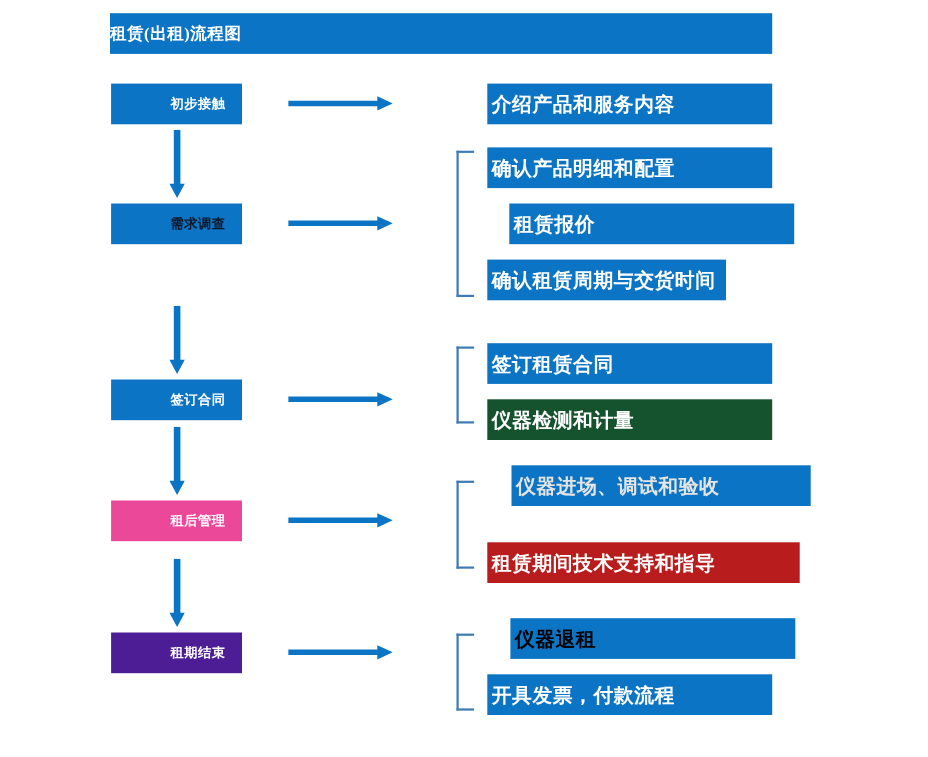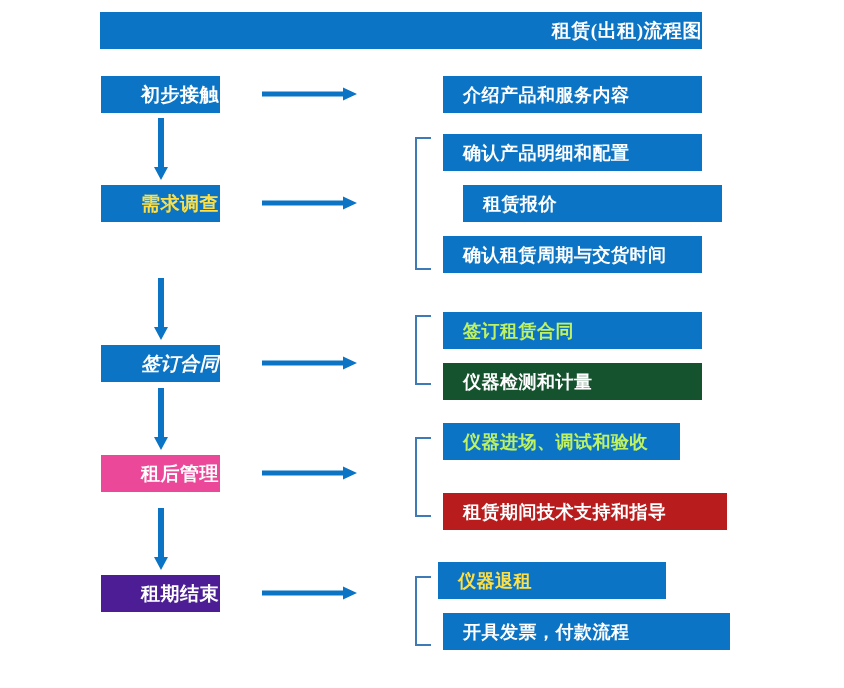--- a/index.html
+++ b/index.html
@@ -19,31 +19,31 @@
     position: absolute;
     background: #0B74C4;
     color: #ffffff;
     display: flex;
     align-items: center;
     font-weight: bold;
     letter-spacing: 0.5px;
     box-sizing: border-box;
   }
   .title-box {
-    justify-content: flex-end;
-    font-size: 19px;
+    justify-content: flex-start;
+    font-size: 15px;
   }
   .stage-box {
     justify-content: center;
-    font-size: 19px;
+    font-size: 12px;
     padding-left: 39px;
   }
   .detail-box {
     justify-content: flex-start;
-    padding-left: 20px;
+    padding-left: 4px;
     font-size: 18px;
   }
   .h-arrow {
     position: absolute;
     height: 14px;
   }
   .v-arrow {
     position: absolute;
     width: 14px;
   }
@@ -61,24 +61,24 @@
 <div id="canvas">
 
   <div class="box title-box" style="left: 100px; top: 12px; width: 602px; height: 37px; background: rgb(11, 116, 196); color: rgb(255, 255, 255);">
     <span>租赁(出租)流程图</span>
   </div>
 
   <div id="layers">
       <div class="box stage-box" style="left: 101px; top: 76px; width: 119px; height: 37px; background: rgb(11, 116, 196); color: rgb(255, 255, 255);">
         <span>初步接触</span>
       </div>
-      <div class="box stage-box" style="left: 101px; top: 185px; width: 119px; height: 37px; background: rgb(11, 116, 196); color: #fde047;">
+      <div class="box stage-box" style="left: 101px; top: 185px; width: 119px; height: 37px; background: rgb(11, 116, 196); color: #0f172a;">
         <span>需求调查</span>
       </div>
-      <div class="box stage-box" style="left: 101px; top: 345px; width: 119px; height: 37px; background: rgb(11, 116, 196); color: rgb(255, 255, 255); font-style: italic;">
+      <div class="box stage-box" style="left: 101px; top: 345px; width: 119px; height: 37px; background: rgb(11, 116, 196); color: rgb(255, 255, 255);">
         <span>签订合同</span>
       </div>
       <div class="box stage-box" style="left: 101px; top: 455px; width: 119px; height: 37px; background: #ec4899; color: rgb(255, 255, 255);">
         <span>租后管理</span>
       </div>
       <div class="box stage-box" style="left: 101px; top: 575px; width: 119px; height: 37px; background: #4c1d95; color: rgb(255, 255, 255);">
         <span>租期结束</span>
       </div>
       <div class="v-arrow" style="left: 154px; top: 118px; width: 14px; height: 62px;"><svg width="14" height="62" viewBox="0 0 14 62">
           <path d="M4 0 V49 H0 L7 62 L14 49 H10 V0 Z" fill="#0B74C4"></path>
@@ -110,39 +110,39 @@
       <div class="box detail-box" style="left: 443px; top: 76px; width: 259px; height: 37px; background: rgb(11, 116, 196); color: rgb(255, 255, 255);">
         <span>介绍产品和服务内容</span>
       </div>
       <div class="bracket" style="left: 415px; top: 137px; width: 16px; height: 133px; border-left-color: rgb(62, 123, 182); border-top-color: rgb(62, 123, 182); border-bottom-color: rgb(62, 123, 182);"></div>
       <div class="box detail-box" style="left: 443px; top: 134px; width: 259px; height: 37px; background: rgb(11, 116, 196); color: rgb(255, 255, 255); text-align: center;">
         <span>确认产品明细和配置</span>
       </div>
       <div class="box detail-box" style="left: 443px; top: 185px; width: 259px; height: 37px; background: rgb(11, 116, 196); color: rgb(255, 255, 255); margin-left: 20px;">
         <span>租赁报价</span>
       </div>
-      <div class="box detail-box" style="left: 443px; top: 236px; width: 259px; height: 37px; background: rgb(11, 116, 196); color: rgb(255, 255, 255);">
+      <div class="box detail-box" style="left: 443px; top: 236px; width: 217px; height: 37px; background: rgb(11, 116, 196); color: rgb(255, 255, 255);">
         <span>确认租赁周期与交货时间</span>
       </div>
       <div class="bracket" style="left: 415px; top: 315px; width: 16px; height: 70px; border-left-color: rgb(62, 123, 182); border-top-color: rgb(62, 123, 182); border-bottom-color: rgb(62, 123, 182);"></div>
-      <div class="box detail-box" style="left: 443px; top: 312px; width: 259px; height: 37px; background: rgb(11, 116, 196); color: #bef264;">
+      <div class="box detail-box" style="left: 443px; top: 312px; width: 259px; height: 37px; background: rgb(11, 116, 196); color: #ffffff;">
         <span>签订租赁合同</span>
       </div>
       <div class="box detail-box" style="left: 443px; top: 363px; width: 259px; height: 37px; background: #14532d; color: rgb(255, 255, 255);">
         <span>仪器检测和计量</span>
       </div>
       <div class="bracket" style="left: 415px; top: 437px; width: 16px; height: 80px; border-left-color: rgb(62, 123, 182); border-top-color: rgb(62, 123, 182); border-bottom-color: rgb(62, 123, 182);"></div>
-      <div class="box detail-box" style="left: 443px; top: 423px; width: 237px; height: 37px; background: rgb(11, 116, 196); color: #bef264;">
+      <div class="box detail-box" style="left: 465px; top: 423px; width: 272px; height: 37px; background: rgb(11, 116, 196); color: #e5e5e5;">
         <span>仪器进场、调试和验收</span>
       </div>
       <div class="box detail-box" style="left: 443px; top: 493px; width: 284px; height: 37px; background: #b91c1c; color: rgb(255, 255, 255);">
         <span>租赁期间技术支持和指导</span>
       </div>
       <div class="bracket" style="left: 415px; top: 576px; width: 16px; height: 70px; border-left-color: rgb(62, 123, 182); border-top-color: rgb(62, 123, 182); border-bottom-color: rgb(62, 123, 182);"></div>
-      <div class="box detail-box" style="left: 438px; top: 562px; width: 228px; height: 37px; background: rgb(11, 116, 196); color: #fde047;">
+      <div class="box detail-box" style="left: 464px; top: 562px; width: 259px; height: 37px; background: rgb(11, 116, 196); color: #000000;">
         <span>仪器退租</span>
       </div>
-      <div class="box detail-box" style="left: 443px; top: 613px; width: 287px; height: 37px; background: rgb(11, 116, 196); color: rgb(255, 255, 255);">
+      <div class="box detail-box" style="left: 443px; top: 613px; width: 259px; height: 37px; background: rgb(11, 116, 196); color: rgb(255, 255, 255);">
         <span>开具发票，付款流程</span>
       </div>
     </div>
 
 </div>
 
 </body></html>

